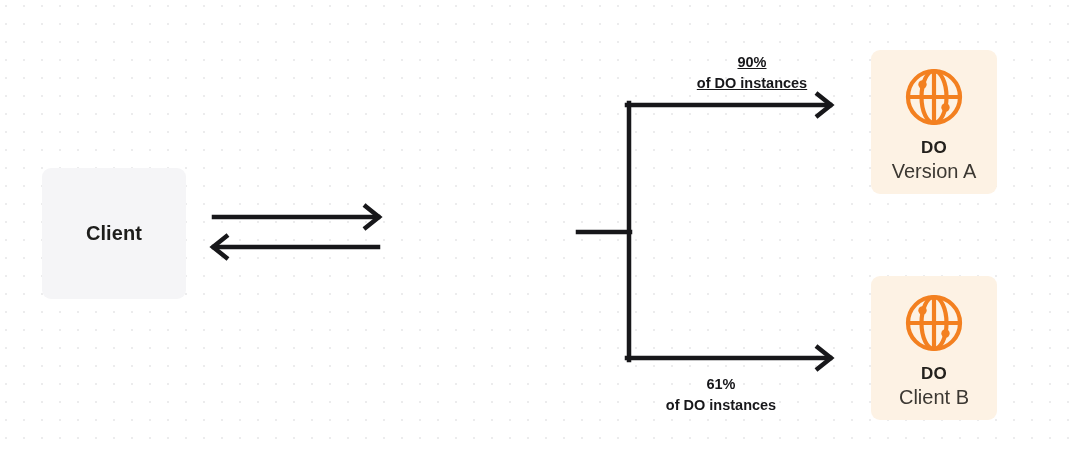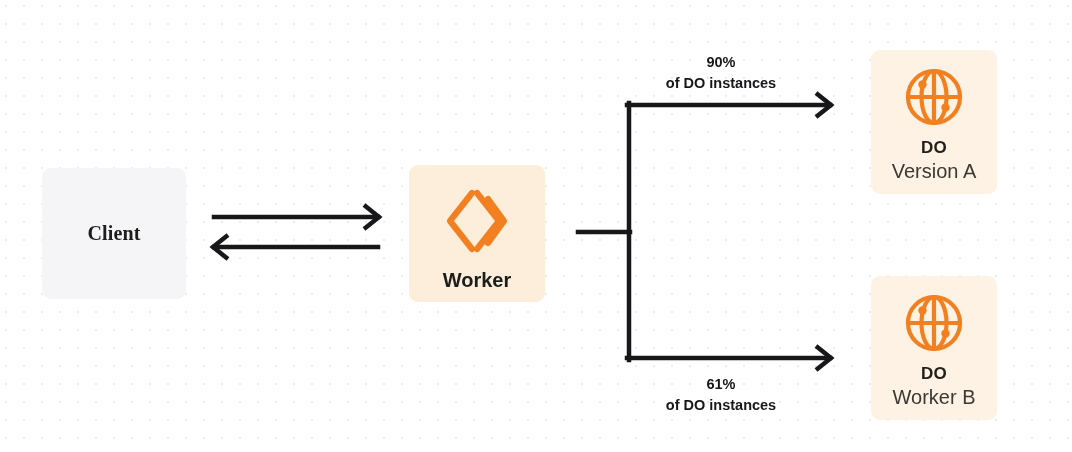--- a/index.html
+++ b/index.html
@@ -37,21 +37,20 @@
     border-radius: 9px;
   }
 
   
   #node-client {
     left: 42px;
     top: 168px;
     width: 144px;
     height: 131px;
     background-color: #f5f5f7;
-    font-family: Liberation Serif, serif;
   }
   #node-client .node-title {
     font-size: 20px;
     font-weight: bold;
     color: #1d1d1b;
     letter-spacing: 0.1px;
   }
 
   
   #node-worker {
@@ -113,21 +112,21 @@
   
   .edge-label {
     position: absolute;
     text-align: center;
     font-size: 14.5px;
     font-weight: bold;
     color: #17171a;
     line-height: 1.42;
     white-space: nowrap;
   }
-  #label-top { left: 611px; top: 52px; width: 220px; }
+  #label-top { left: 642px; top: 52px; width: 220px; text-decoration: underline; }
   #label-bottom { left: 611px; top: 374px; width: 220px; }
 </style>
 </head>
 <body>
 
 <div id="diagram-canvas">
 
   <svg id="connectors" viewBox="0 0 1072 452" xmlns="http://www.w3.org/2000/svg">
     <g fill="none" stroke="#17171a" stroke-width="4.5" stroke-linecap="square" stroke-linejoin="miter">
 
@@ -154,32 +153,20 @@
         <line x1="627" y1="358" x2="830" y2="358"></line>
         <polyline points="816,346 831,358 816,370" fill="none" stroke-linecap="butt"></polyline>
       </g>
     </g>
   </svg>
 
   <div class="node" id="node-client">
     <span class="node-title">Client</span>
   </div>
 
-  <div class="node" id="node-worker">
-    <span class="icon-wrap">
-      <svg width="72" height="72" viewBox="0 0 72 72" xmlns="http://www.w3.org/2000/svg">
-        <g fill="none" stroke="#f38020" stroke-width="6.2" stroke-linecap="round" stroke-linejoin="round">
-          <polyline points="31,8 9,36 31,64"></polyline>
-          <polyline points="36,8 58,36 36,64"></polyline>
-          <polyline points="47,14 63,36 47,58"></polyline>
-        </g>
-      </svg>
-    </span>
-    <span class="node-title">Worker</span>
-  </div>
 
   <div class="node node-do" id="node-do-a">
     <span class="icon-wrap">
       <svg width="62" height="62" viewBox="0 0 62 62" xmlns="http://www.w3.org/2000/svg">
         <g fill="none" stroke="#f38020" stroke-width="4.2">
           <circle cx="31" cy="31" r="26"></circle>
           <ellipse cx="31" cy="31" rx="12.5" ry="26"></ellipse>
           <line x1="5" y1="31" x2="57" y2="31"></line>
           <line x1="31" y1="5" x2="31" y2="57"></line>
         </g>
@@ -198,21 +185,21 @@
           <circle cx="31" cy="31" r="26"></circle>
           <ellipse cx="31" cy="31" rx="12.5" ry="26"></ellipse>
           <line x1="5" y1="31" x2="57" y2="31"></line>
           <line x1="31" y1="5" x2="31" y2="57"></line>
         </g>
         <circle cx="19.5" cy="18.5" r="4.2" fill="#f38020"></circle>
         <circle cx="42.5" cy="41.5" r="4.2" fill="#f38020"></circle>
       </svg>
     </span>
     <span class="node-title">DO</span>
-    <span class="node-sub">Worker B</span>
+    <span class="node-sub">Client B</span>
   </div>
 
   <div class="edge-label" id="label-top">
     <div>90%</div>
     <div>of DO instances</div>
   </div>
 
   <div class="edge-label" id="label-bottom">
     <div>61%</div>
     <div>of DO instances</div>

